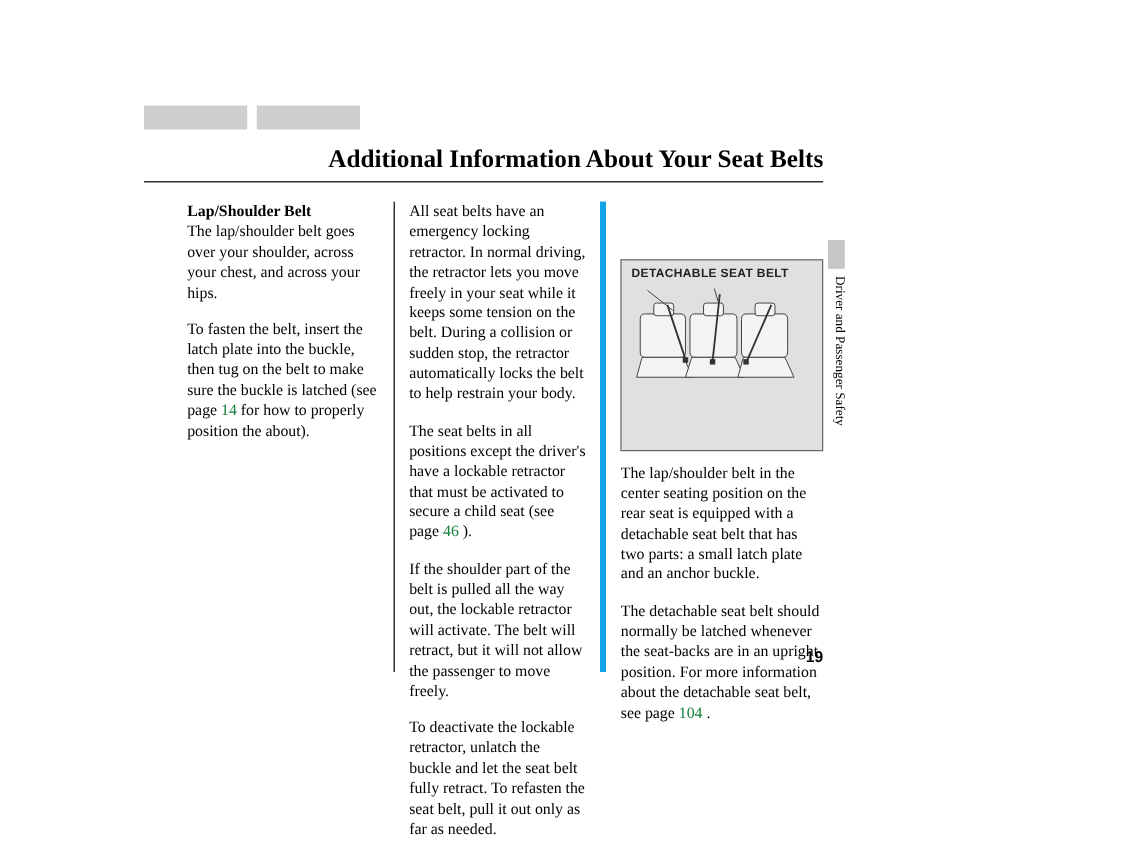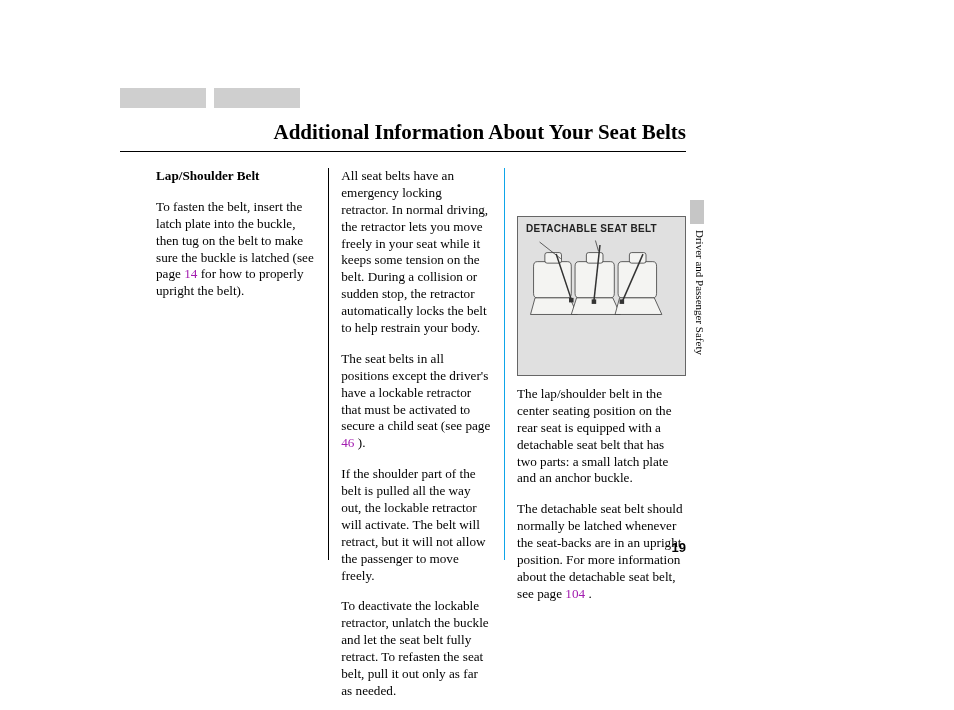--- a/index.html
+++ b/index.html
@@ -4,26 +4,26 @@
 <style>
   * { box-sizing: border-box; margin: 0; padding: 0; }
   html, body { width: 954px; height: 710px; background: #fff; font-family: "Times New Roman", Times, serif; color: #000; }
   .page { position: relative; width: 786px; height: 710px; padding: 28px 60px 40px 120px; }
   .tabs { position: absolute; top: 88px; left: 120px; display: flex; gap: 8px; }
   .tab { background: #cfcfcf; width: 86px; height: 20px; }
   .title { position: absolute; top: 120px; right: 100px; left: 120px; text-align: right; font-family: "Times New Roman", serif; font-weight: bold; font-size: 21px; padding-bottom: 6px; border-bottom: 1px solid #000; }
   .body { position: absolute; top: 168px; left: 120px; right: 100px; bottom: 150px; display: flex; }
   .col { position: relative; font-size: 13.2px; line-height: 1.28; }
   .col1 { width: 215px; padding-right: 12px; border-right: 1px solid #000; margin-left: 36px; }
-  .col2 { width: 215px; padding: 0 12px; border-right: 1px solid #0ea5e9; }
+  .col2 { width: 215px; padding: 0 12px; border-right: 5px solid #0ea5e9; }
   .col3 { width: 225px; padding-left: 12px; }
   .heading { font-weight: bold; display: inline; }
   .para { margin-bottom: 14px; }
   .para:last-child { margin-bottom: 0; }
-  .ref { color: #a21caf; font-family: Liberation Serif, serif; }
+  .ref { color: #15803d; font-family: Liberation Serif, serif; }
   .fig { border: 1px solid #666; background: #e0e0e0; height: 160px; margin-bottom: 10px; padding: 6px 8px; position: relative; margin-top: 48px; }
   .fig-label { font-family: Arial, Helvetica, sans-serif; font-weight: bold; font-size: 10px; color: #222; letter-spacing: .3px; }
   .seat-svg { position:absolute; left:8px; top:22px; right:8px; bottom:8px; }
   .side-tab { position: absolute; right: 82px; top: 200px; width: 14px; height: 24px; background: #c6c6c6; }
   .side-text { position: absolute; right: 80px; top: 230px; writing-mode: vertical-rl; font-size: 11px; font-family: "Times New Roman", serif; }
   .page-num { position: absolute; right: 100px; bottom: 155px; font-weight: bold; font-family: Arial, Helvetica, sans-serif; font-size: 13px; }
 </style>
 </head>
 <body>
 
@@ -34,23 +34,24 @@
     <div class="tab"></div>
   </div>
 
   <div class="title">Additional Information About Your Seat Belts</div>
 
   <div class="body">
 
     <div class="col col1">
       <div class="para">
         <span class="heading">Lap/Shoulder Belt</span><br>
+        <span>The lap/shoulder belt goes over your shoulder, across your chest, and across your hips.</span>
       </div>
       <div class="para">
-        <span>To fasten the belt, insert the latch plate into the buckle, then tug on the belt to make sure the buckle is latched (see page </span><span class="ref">14</span><span> for how to properly upright the belt).</span>
+        <span>To fasten the belt, insert the latch plate into the buckle, then tug on the belt to make sure the buckle is latched (see page </span><span class="ref">14</span><span> for how to properly position the about).</span>
       </div>
     </div>
 
     <div class="col col2">
       <div class="para">All seat belts have an emergency locking retractor. In normal driving, the retractor lets you move freely in your seat while it keeps some tension on the belt. During a collision or sudden stop, the retractor automatically locks the belt to help restrain your body.</div>
       <div class="para">
         <span>The seat belts in all positions except the driver's have a lockable retractor that must be activated to secure a child seat (see page </span><span class="ref">46</span><span> ).</span>
       </div>
       <div class="para">If the shoulder part of the belt is pulled all the way out, the lockable retractor will activate. The belt will retract, but it will not allow the passenger to move freely.</div>
       <div class="para">To deactivate the lockable retractor, unlatch the buckle and let the seat belt fully retract. To refasten the seat belt, pull it out only as far as needed.</div>

